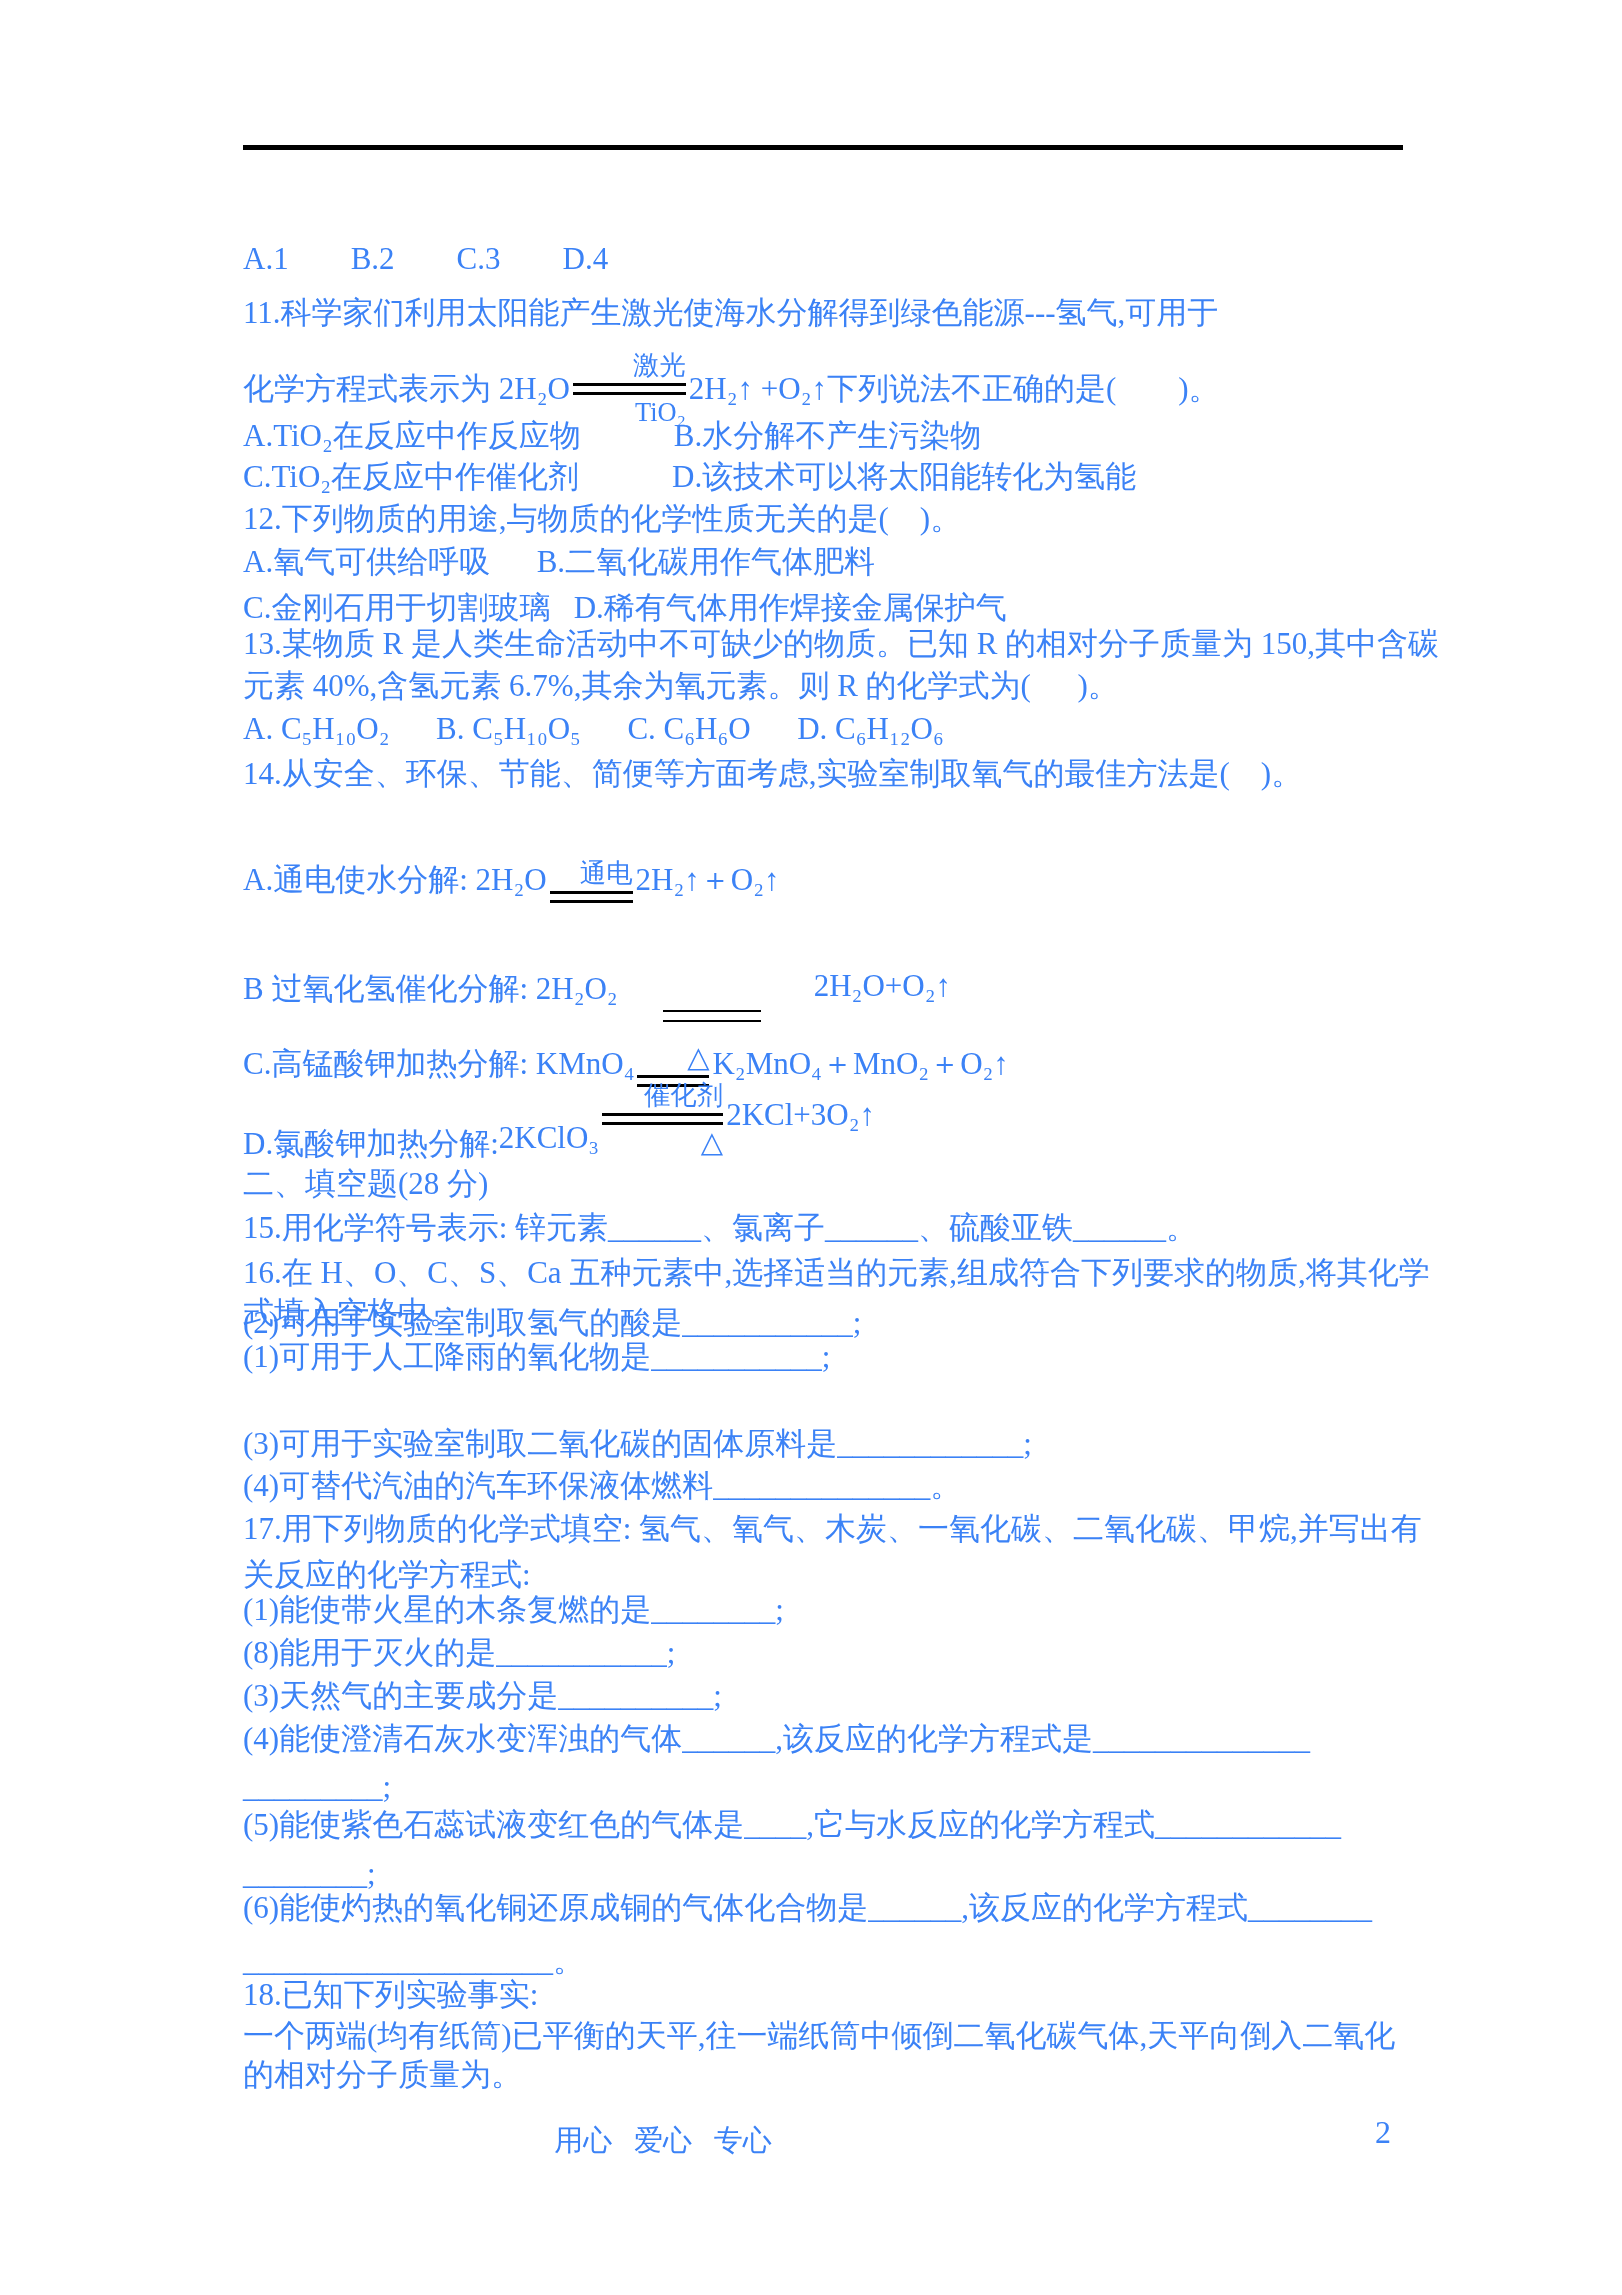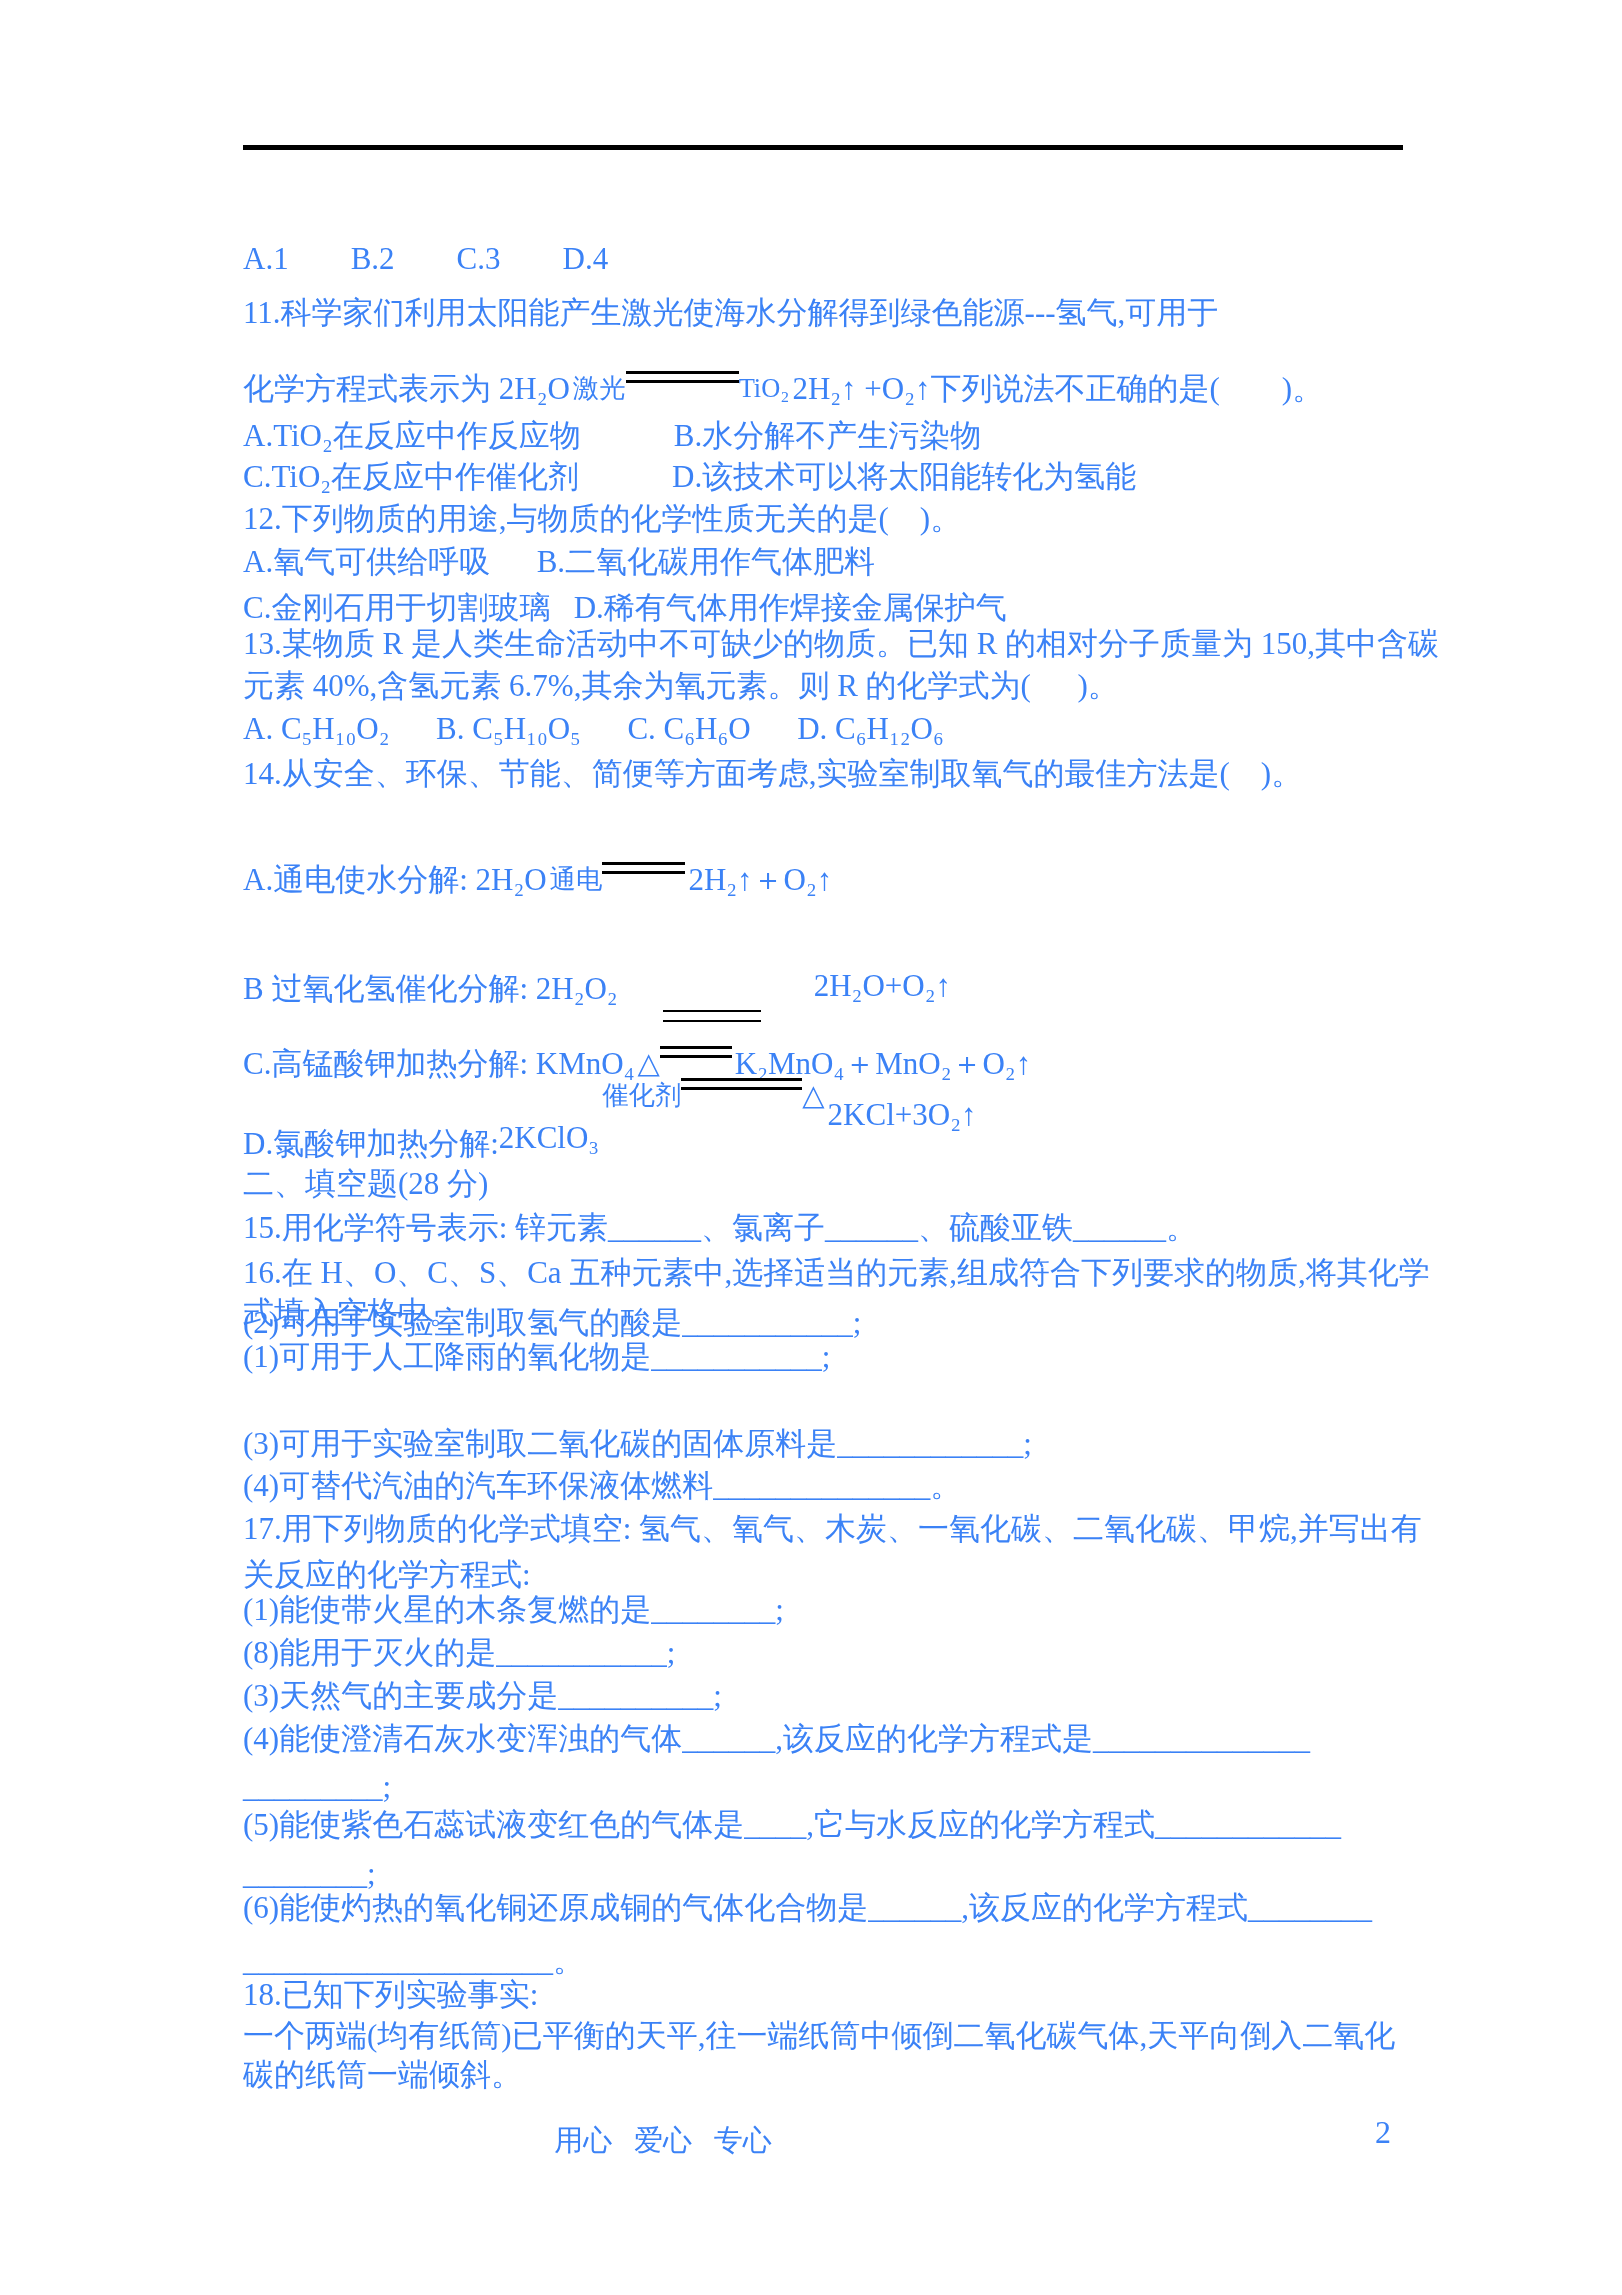--- a/index.html
+++ b/index.html
@@ -29,22 +29,22 @@
   .eq{
     position:absolute;
     left:243px;
     display:flex;
     align-items:center;
     white-space:pre;
   }
   .eq.topalign{align-items:flex-start;}
   .stack{
     display:inline-flex;
-    flex-direction:row;
-    align-items:flex-start;
+    flex-direction:column;
+    align-items:flex-end;
     margin:0 3px;
   }
   .cond{font-size:26.4px;line-height:35px;}
   .delta{font-size:29px;line-height:35px;}
   .dbar{
     height:6px;
     border-top:3.8px solid #000000;
     border-bottom:3.8px solid #000000;
   }
   .dbar.thin{
@@ -147,19 +147,19 @@
   <div class="line" style="top:1634px">(8)能用于灭火的是___________;</div>
   <div class="line" style="top:1677px">(3)天然气的主要成分是__________;</div>
   <div class="line" style="top:1720px">(4)能使澄清石灰水变浑浊的气体______,该反应的化学方程式是______________</div>
   <div class="line" style="top:1768px">_________;</div>
   <div class="line" style="top:1806px">(5)能使紫色石蕊试液变红色的气体是____,它与水反应的化学方程式____________</div>
   <div class="line" style="top:1855px">________;</div>
   <div class="line" style="top:1889px">(6)能使灼热的氧化铜还原成铜的气体化合物是______,该反应的化学方程式________</div>
   <div class="line" style="top:1942px">____________________。</div>
   <div class="line" style="top:1976px">18.已知下列实验事实:</div>
   <div class="line" style="top:2017px">一个两端(均有纸筒)已平衡的天平,往一端纸筒中倾倒二氧化碳气体,天平向倒入二氧化</div>
-  <div class="line" style="top:2056px">碳的纸筒一端倾斜。</div>
+  <div class="line" style="top:2056px">的相对分子质量为。</div>
 
   <div class="footer-motto">用心   爱心   专心</div>
   <div class="page-number">2</div>
 
 </div>
 
 
 </body></html>

